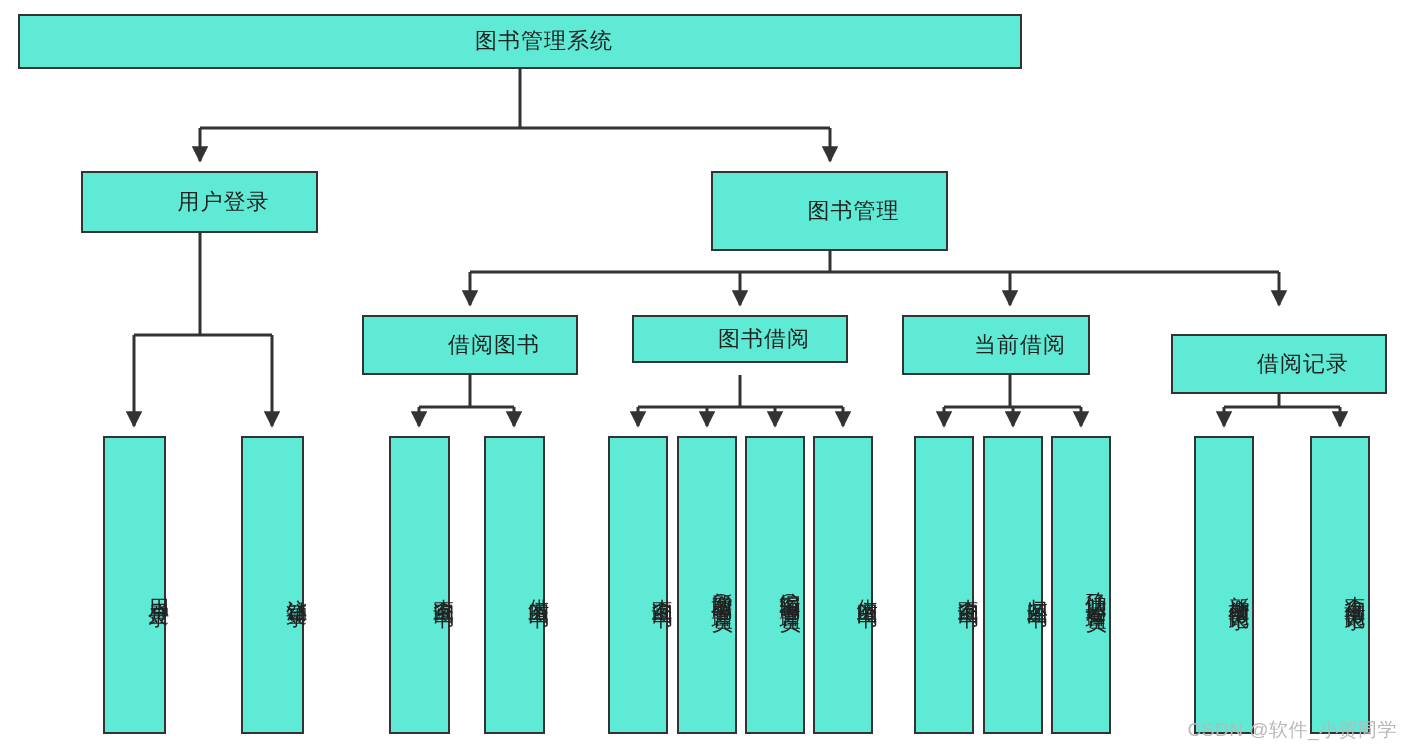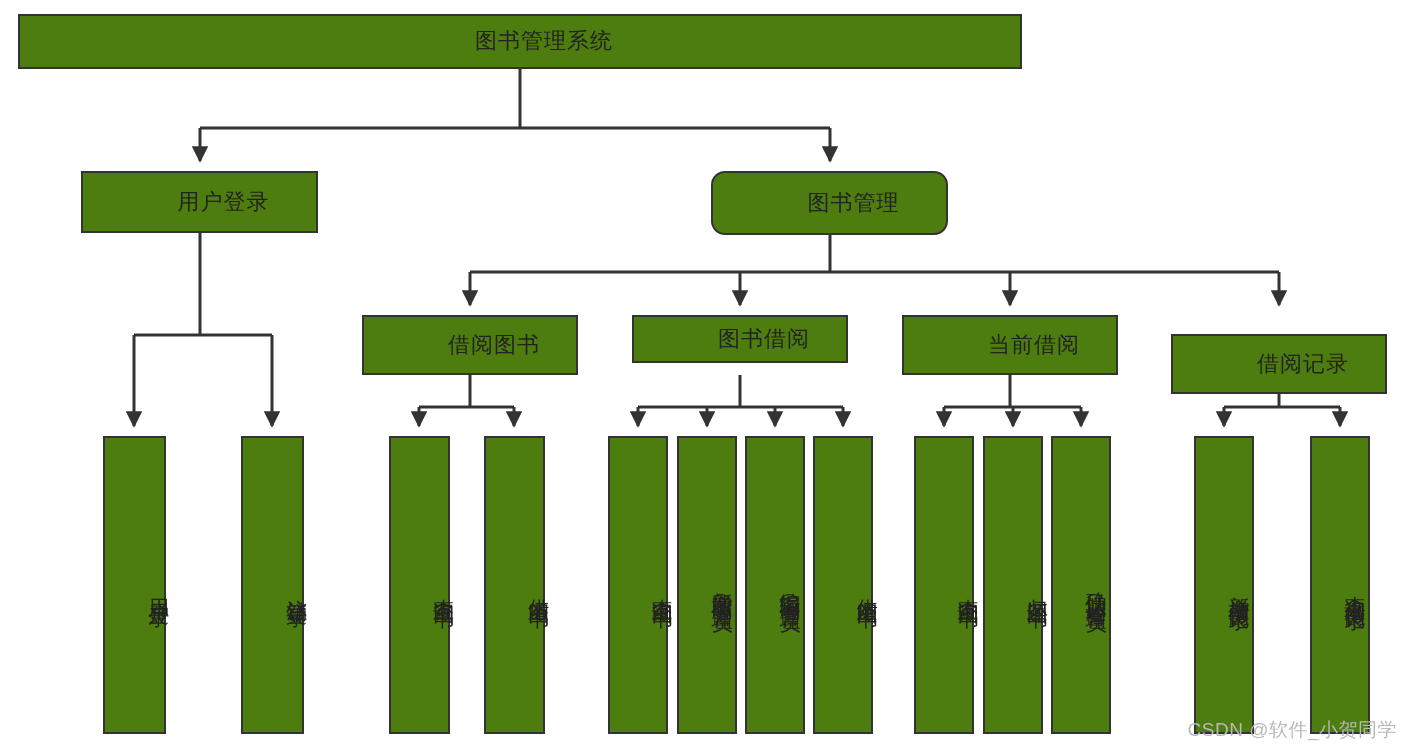--- a/index.html
+++ b/index.html
@@ -23,21 +23,21 @@
     left: 0;
     top: 0;
     width: 1405px;
     height: 747px;
     pointer-events: none;
   }
   .node {
     position: absolute;
     box-sizing: border-box;
     border: 2.5px solid #333333;
-    background: #4d7c0f;
+    background: #5eead4;
     display: flex;
     align-items: center;
     justify-content: center;
     color: #222222;
     z-index: 2;
     padding-left: 48px;
   }
   .node.horiz {
     font-size: 22px;
     letter-spacing: 1px;
@@ -128,31 +128,31 @@
     </g>
   </svg>
 
   <div class="node horiz" id="node-root" style="left: 18px; top: 14px; width: 1004px; height: 55px;">
     <span class="label">图书管理系统</span>
   </div>
 
   <div class="node horiz" id="node-l1-0" style="left: 81px; top: 171px; width: 237px; height: 62px;">
     <span class="label">用户登录</span>
   </div>
-  <div class="node horiz" id="node-l1-1" style="left: 711px; top: 171px; width: 237px; height: 64px; border-radius: 14px;">
+  <div class="node horiz" id="node-l1-1" style="left: 711px; top: 171px; width: 237px; height: 80px;">
     <span class="label">图书管理</span>
   </div>
 
   <div class="node horiz" id="node-l2-0" style="left: 362px; top: 315px; width: 216px; height: 60px;">
     <span class="label">借阅图书</span>
   </div>
   <div class="node horiz" id="node-l2-1" style="left: 632px; top: 315px; width: 216px; height: 48px;">
     <span class="label">图书借阅</span>
   </div>
-  <div class="node horiz" id="node-l2-2" style="left: 902px; top: 315px; width: 216px; height: 60px;">
+  <div class="node horiz" id="node-l2-2" style="left: 902px; top: 315px; width: 188px; height: 60px;">
     <span class="label">当前借阅</span>
   </div>
   <div class="node horiz" id="node-l2-3" style="left: 1171px; top: 315px; width: 216px; height: 60px; margin-top: 19px;">
     <span class="label">借阅记录</span>
   </div>
 
   <div class="node vert mid" id="node-leaf-0" style="left: 103px; top: 436px; width: 63px; height: 298px;">
     <span class="label">用户登录</span>
   </div>
   <div class="node vert mid" id="node-leaf-1" style="left: 241px; top: 436px; width: 63px; height: 298px;">

